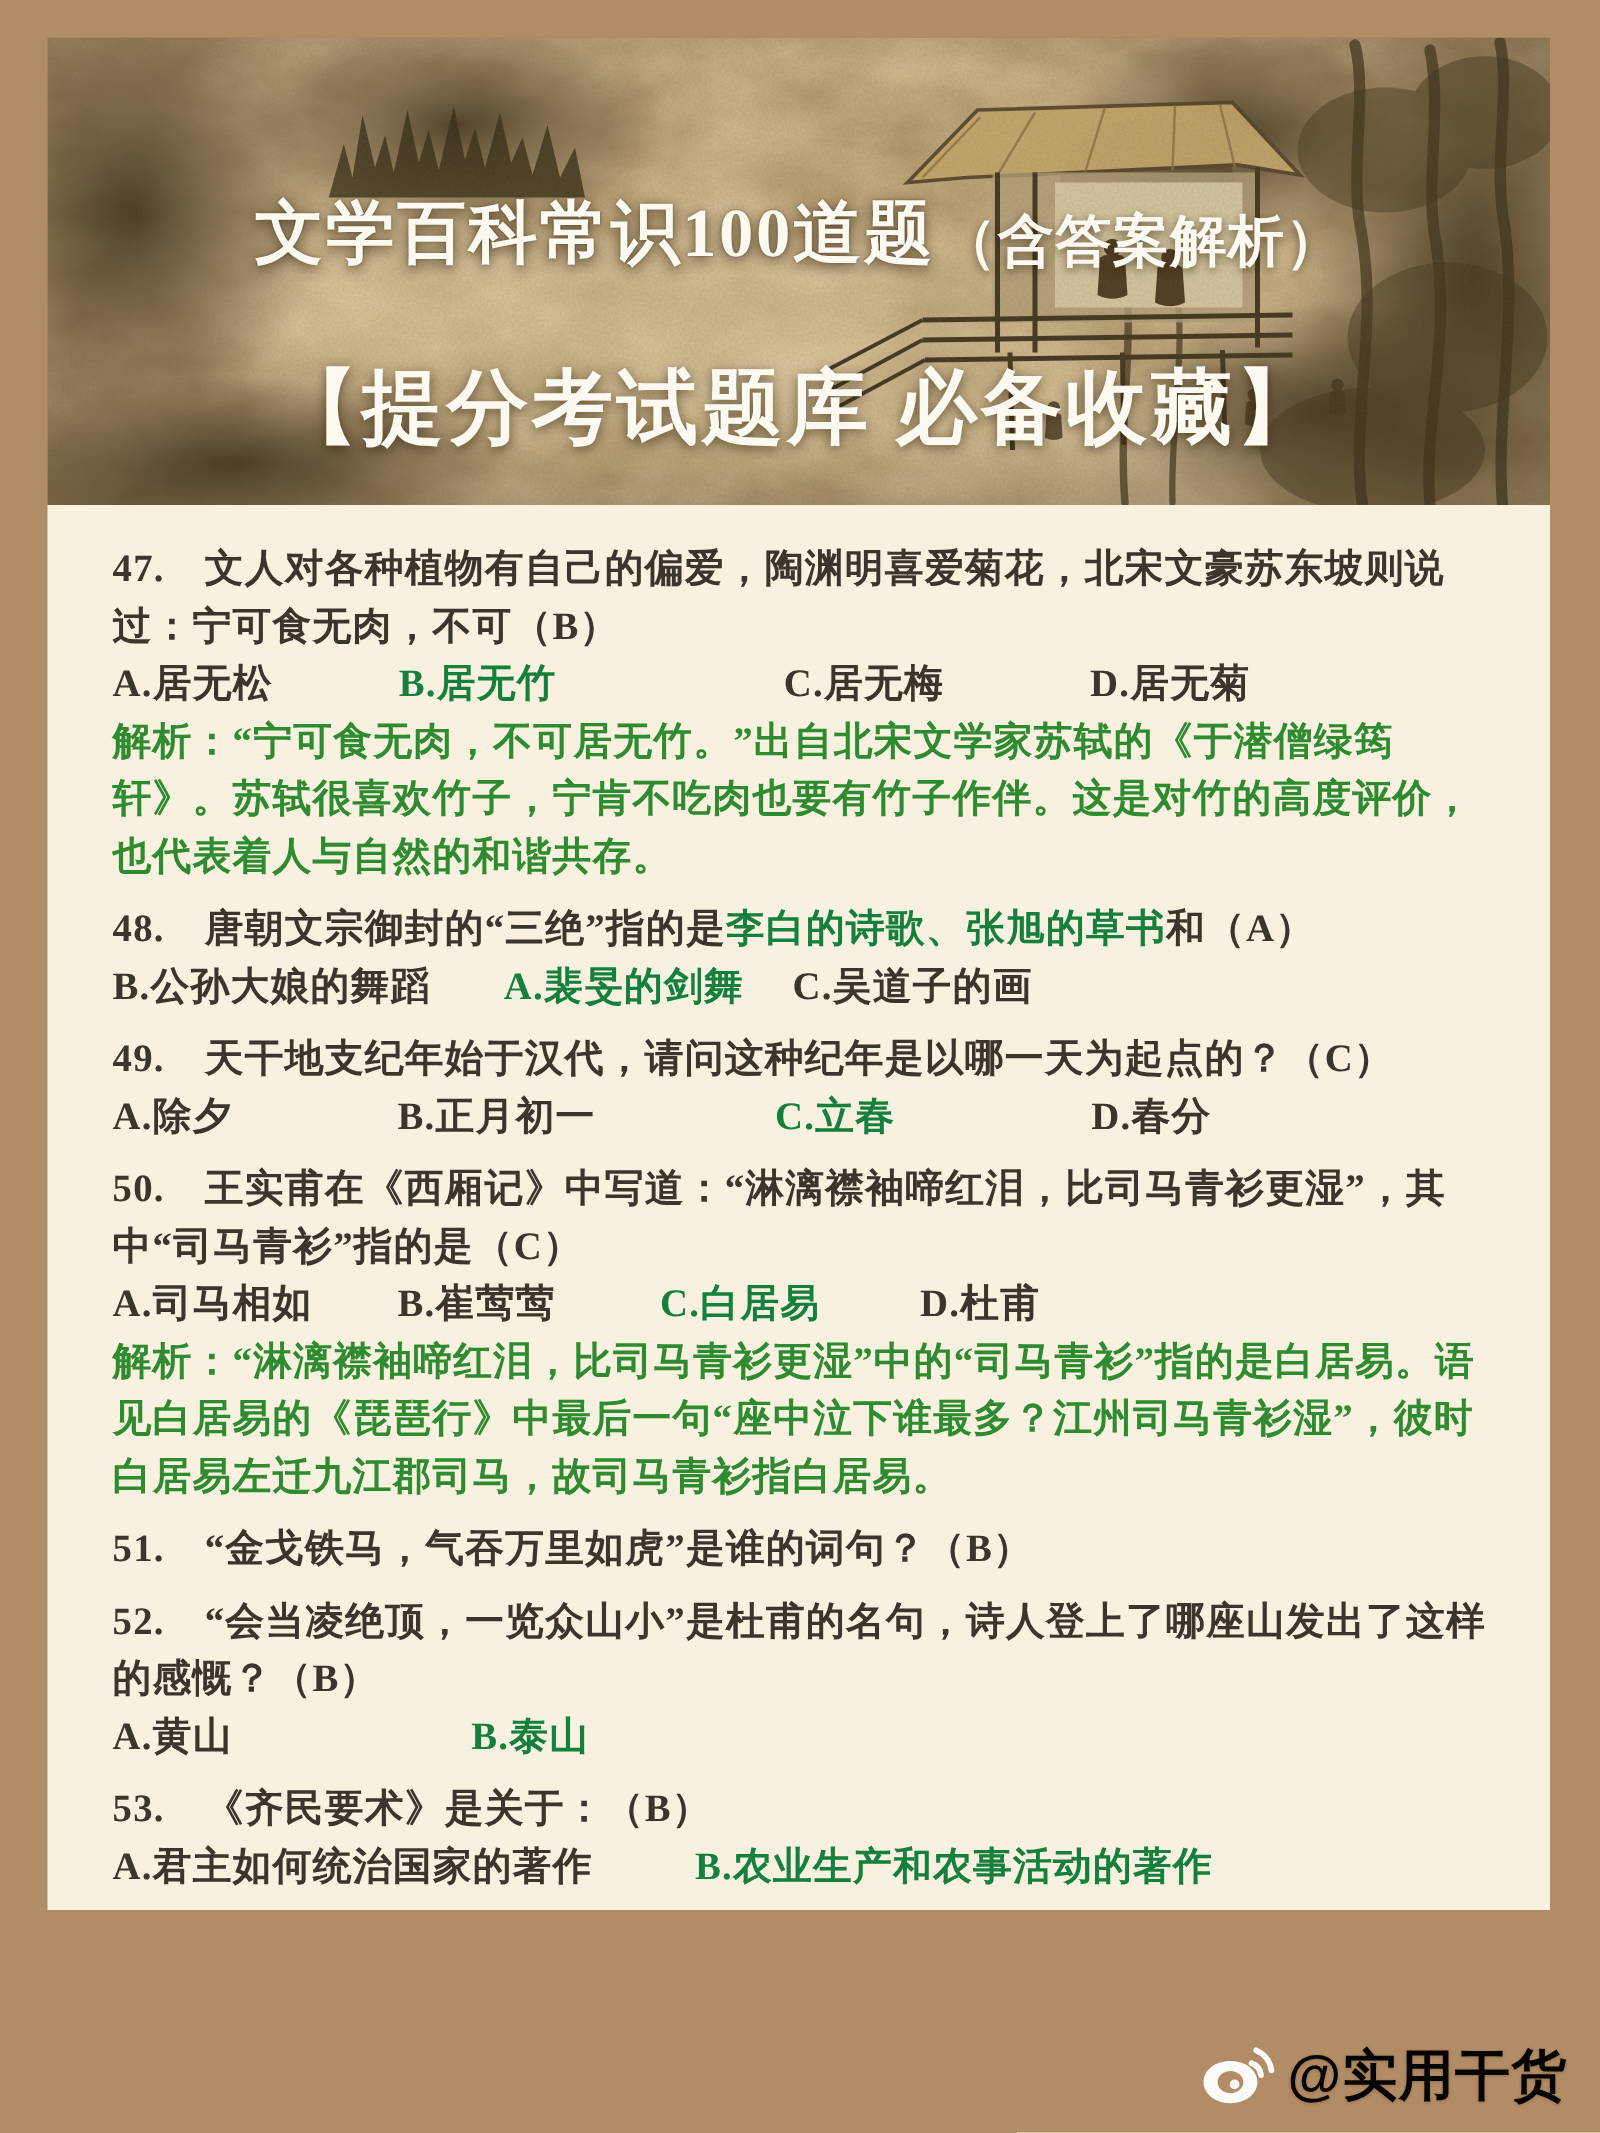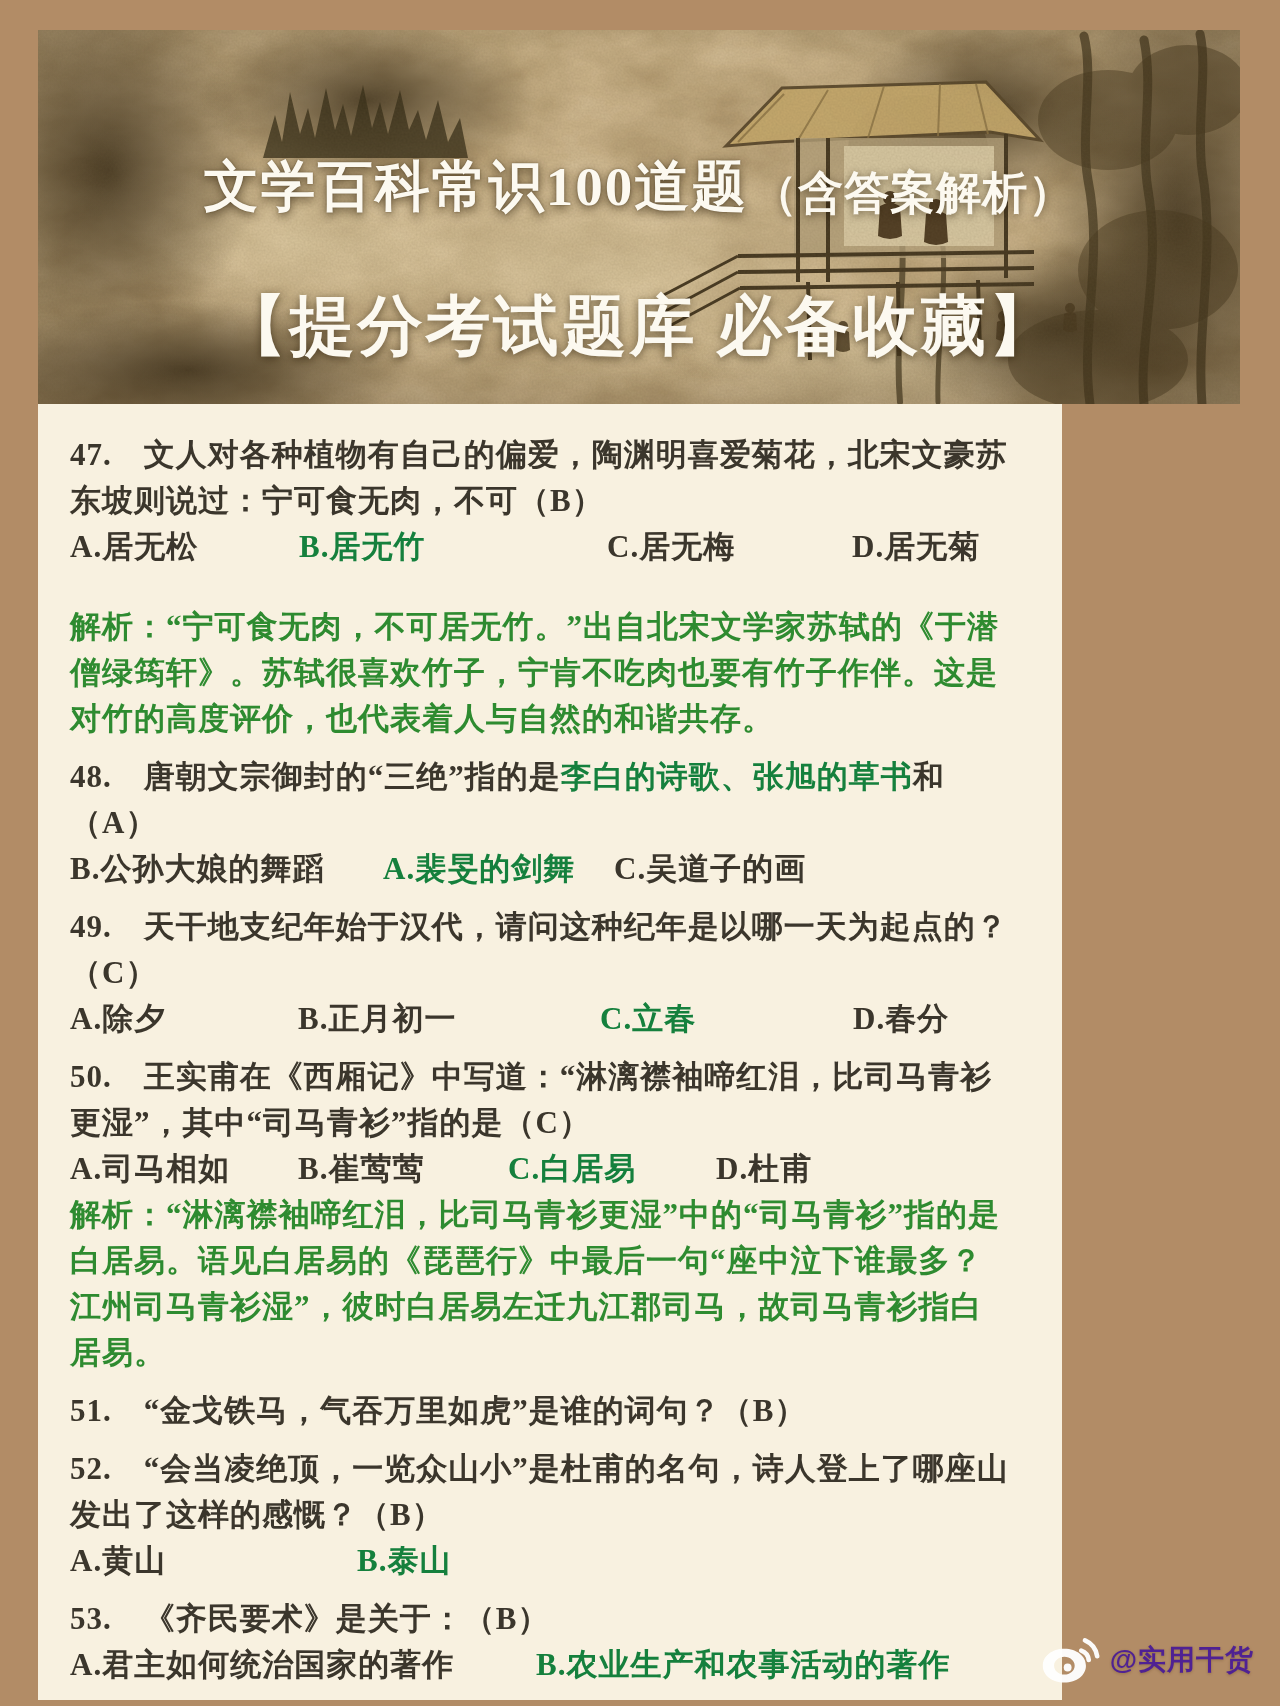--- a/index.html
+++ b/index.html
@@ -17,38 +17,38 @@
   .title-row{position:absolute;left:0;top:120px;width:100%;
     display:flex;justify-content:center;align-items:center;gap:4px;white-space:nowrap;}
   .title-main{font-size:55px;font-weight:bold;color:#fcf9f0;letter-spacing:2px;
     text-shadow:0 3px 10px rgba(40,26,6,0.65), 0 0 2px rgba(60,40,10,0.5);}
   .title-note{font-size:45px;font-weight:bold;color:#fcf9f0;letter-spacing:1px;
     text-shadow:0 2px 8px rgba(40,26,6,0.6);transform:translateY(6px);}
   .subtitle{position:absolute;left:0;top:252px;width:100%;text-align:center;
     font-size:65px;font-weight:bold;color:#fcf9f0;letter-spacing:3px;
     text-shadow:0 2px 9px rgba(40,26,6,0.6);}
   
-  .panel{width:1024px;box-sizing:border-box;background:#f8f1e0;
-    padding:28px 50px 12px 32px;}
+  .panel{width:1202px;box-sizing:border-box;background:#f8f1e0;
+    padding:28px 50px 12px 52px;}
   .q-stem,.q-options,.q-analysis{
     font-size:31px;line-height:46px;letter-spacing:1px;
     color:#3b362c;font-weight:600;margin:0;}
   .q-options{display:flex;flex-wrap:nowrap;}
   .opt{display:inline-block;flex:0 0 auto;}
   .opt.grow{flex:0 1 auto;}
   .c-red{color:#15803d;}
   .c-green{color:#2e8b30;}
   .q-block{margin-top:12px;}
   .q-block:first-child{margin-top:0;}
-  .q-analysis{margin-top:34px;}
+  .q-analysis{}
   .q-analysis.tight{margin-top:0;}
   
   .watermark{position:absolute;right:26px;bottom:16px;display:flex;align-items:center;gap:10px;
     opacity:0.96;z-index:5;}
-  .wm-text{font-family:"Liberation Sans", sans-serif;font-size:28px;font-weight:bold;color:#4c1d95;
+  .wm-text{font-family:"Liberation Sans", sans-serif;font-size:44px;font-weight:bold;color:#000000;
     text-shadow:0 1px 3px rgba(90,60,30,0.35);letter-spacing:1px;}
 </style>
 </head>
 <body>
 
 <div class="page">
   <div class="poster">
 
     <div class="painting">
       <svg class="art" width="1202" height="374" viewBox="0 0 1202 374" preserveAspectRatio="none" xmlns="http://www.w3.org/2000/svg">

